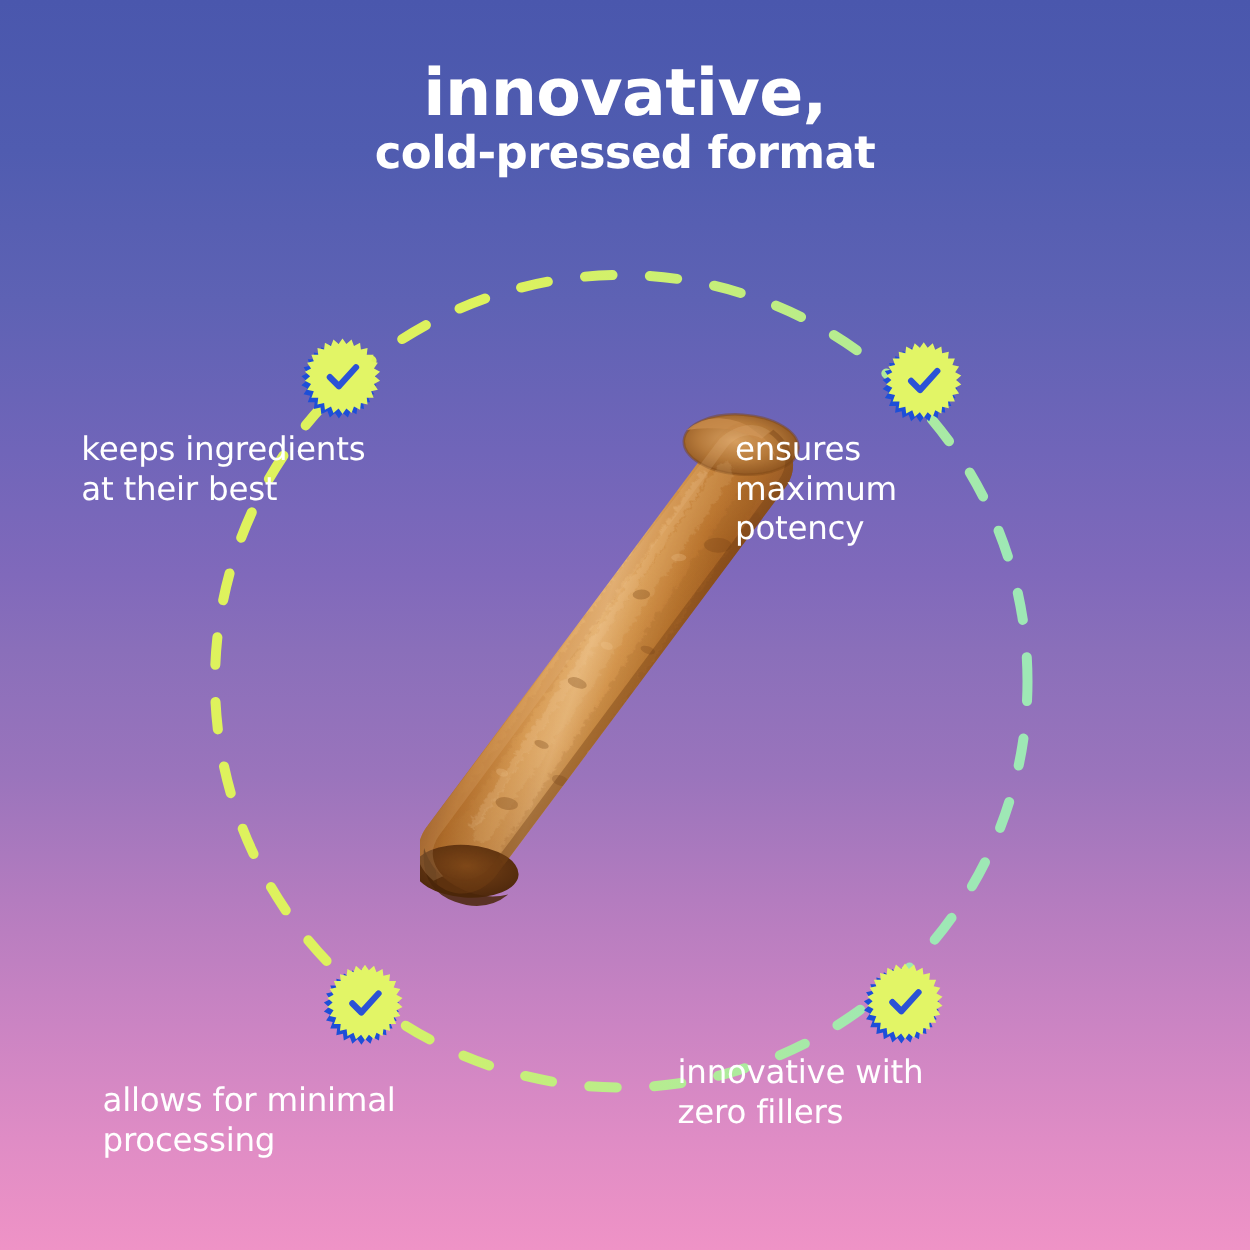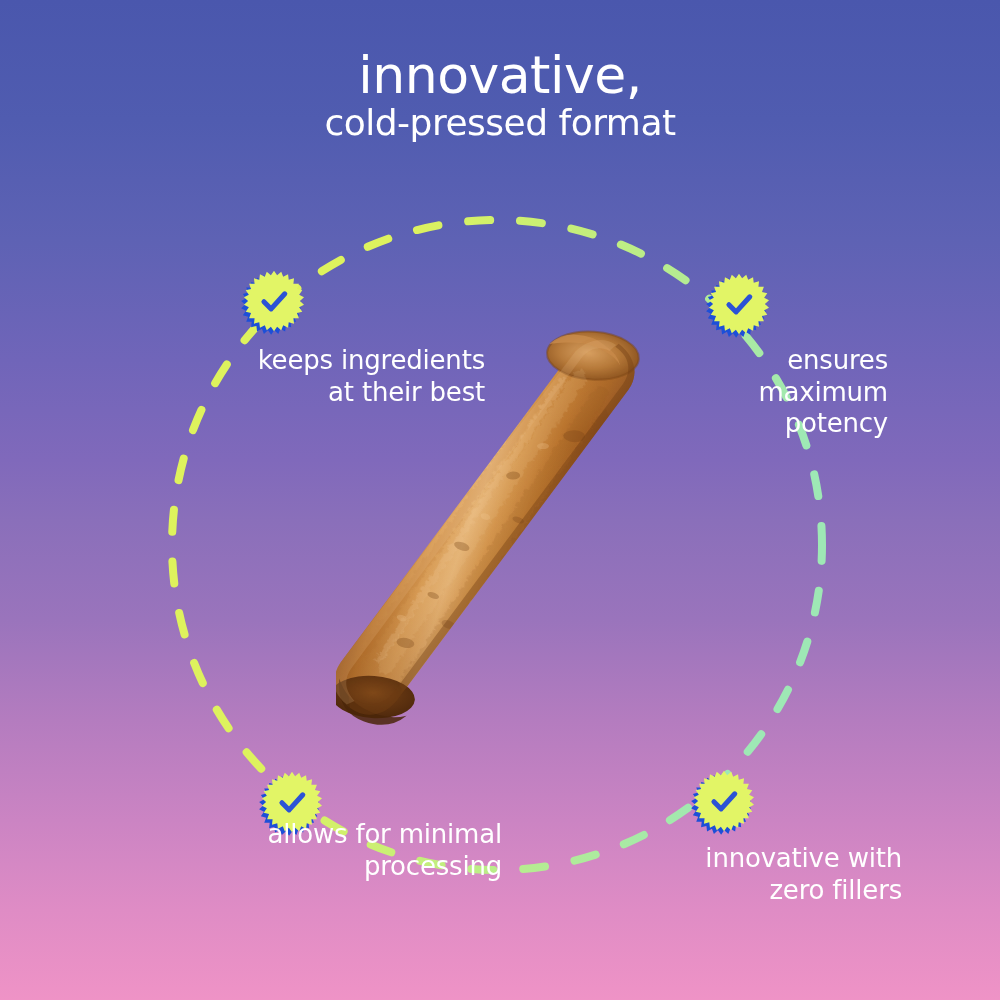--- a/index.html
+++ b/index.html
@@ -32,41 +32,41 @@
 
   
   .title {
     position:absolute;
     left:0; right:0;
     top:48px;
     text-align:center;
     color:#ffffff;
     font-size:52px;
     line-height:1.07;
-    font-weight:400;
+    font-weight:700;
     letter-spacing:-0.5px;
     font-family:"DejaVu Sans", sans-serif;
   }
   .title .l1 { display:block; font-size:52px; }
   .title .l2 { display:block; font-size:36px; }
 
   
   .badge {
     position:absolute;
     width:72px; height:72px;
   }
   .badge svg { display:block; width:72px; height:72px; overflow:visible; }
 
   
   .label {
     position:absolute;
     color:#ffffff;
     font-size:26px;
     line-height:1.22;
-    text-align:right;
+    text-align:left;
     font-family:"DejaVu Sans", sans-serif;
     font-weight:400;
     letter-spacing:-0.2px;
     white-space:pre-line;
   }
 
   
   #product {
     position:absolute;
     left:336px; top:296px;
@@ -223,21 +223,21 @@
     <svg viewBox="0 0 100 100" xmlns="http://www.w3.org/2000/svg" aria-hidden="true">
       <g transform="translate(-4,5)">
         <path class="burst" fill="#1d4fd8" d="M50.00 8.00 L54.34 14.26 L60.05 9.22 L62.77 16.34 L69.52 12.81 L70.45 20.37 L77.85 18.56 L76.95 26.13 L84.57 26.14 L81.88 33.27 L89.27 35.11 L84.95 41.38 L91.69 44.94 L86.00 50.00 L91.69 55.06 L84.95 58.62 L89.27 64.89 L81.88 66.73 L84.57 73.86 L76.95 73.87 L77.85 81.44 L70.45 79.63 L69.52 87.19 L62.77 83.66 L60.05 90.78 L54.34 85.74 L50.00 92.00 L45.66 85.74 L39.95 90.78 L37.23 83.66 L30.48 87.19 L29.55 79.63 L22.15 81.44 L23.05 73.87 L15.43 73.86 L18.12 66.73 L10.73 64.89 L15.05 58.62 L8.31 55.06 L14.00 50.00 L8.31 44.94 L15.05 41.38 L10.73 35.11 L18.12 33.27 L15.43 26.14 L23.05 26.13 L22.15 18.56 L29.55 20.37 L30.48 12.81 L37.23 16.34 L39.95 9.22 L45.66 14.26 Z"></path>
       </g>
       <g>
         <path class="burst" fill="#e2f566" d="M50.00 8.00 L54.34 14.26 L60.05 9.22 L62.77 16.34 L69.52 12.81 L70.45 20.37 L77.85 18.56 L76.95 26.13 L84.57 26.14 L81.88 33.27 L89.27 35.11 L84.95 41.38 L91.69 44.94 L86.00 50.00 L91.69 55.06 L84.95 58.62 L89.27 64.89 L81.88 66.73 L84.57 73.86 L76.95 73.87 L77.85 81.44 L70.45 79.63 L69.52 87.19 L62.77 83.66 L60.05 90.78 L54.34 85.74 L50.00 92.00 L45.66 85.74 L39.95 90.78 L37.23 83.66 L30.48 87.19 L29.55 79.63 L22.15 81.44 L23.05 73.87 L15.43 73.86 L18.12 66.73 L10.73 64.89 L15.05 58.62 L8.31 55.06 L14.00 50.00 L8.31 44.94 L15.05 41.38 L10.73 35.11 L18.12 33.27 L15.43 26.14 L23.05 26.13 L22.15 18.56 L29.55 20.37 L30.48 12.81 L37.23 16.34 L39.95 9.22 L45.66 14.26 Z"></path>
       </g>
       <path d="M36 51 L46 61 L65 40" fill="none" stroke="#2b52d6" stroke-width="7" stroke-linecap="round" stroke-linejoin="round"></path>
     </svg>
   </div>
-  <div class="label" style="left:82px; top:819px; width:420px;">allows for minimal
+  <div class="label" style="left:82px; top:866px; width:420px;">allows for minimal
 processing</div>
 
   <div class="badge" style="left:688px; top:765px;">
     <svg viewBox="0 0 100 100" xmlns="http://www.w3.org/2000/svg" aria-hidden="true">
       <g transform="translate(-4,5)">
         <path class="burst" fill="#1d4fd8" d="M50.00 8.00 L54.34 14.26 L60.05 9.22 L62.77 16.34 L69.52 12.81 L70.45 20.37 L77.85 18.56 L76.95 26.13 L84.57 26.14 L81.88 33.27 L89.27 35.11 L84.95 41.38 L91.69 44.94 L86.00 50.00 L91.69 55.06 L84.95 58.62 L89.27 64.89 L81.88 66.73 L84.57 73.86 L76.95 73.87 L77.85 81.44 L70.45 79.63 L69.52 87.19 L62.77 83.66 L60.05 90.78 L54.34 85.74 L50.00 92.00 L45.66 85.74 L39.95 90.78 L37.23 83.66 L30.48 87.19 L29.55 79.63 L22.15 81.44 L23.05 73.87 L15.43 73.86 L18.12 66.73 L10.73 64.89 L15.05 58.62 L8.31 55.06 L14.00 50.00 L8.31 44.94 L15.05 41.38 L10.73 35.11 L18.12 33.27 L15.43 26.14 L23.05 26.13 L22.15 18.56 L29.55 20.37 L30.48 12.81 L37.23 16.34 L39.95 9.22 L45.66 14.26 Z"></path>
       </g>
       <g>
         <path class="burst" fill="#e2f566" d="M50.00 8.00 L54.34 14.26 L60.05 9.22 L62.77 16.34 L69.52 12.81 L70.45 20.37 L77.85 18.56 L76.95 26.13 L84.57 26.14 L81.88 33.27 L89.27 35.11 L84.95 41.38 L91.69 44.94 L86.00 50.00 L91.69 55.06 L84.95 58.62 L89.27 64.89 L81.88 66.73 L84.57 73.86 L76.95 73.87 L77.85 81.44 L70.45 79.63 L69.52 87.19 L62.77 83.66 L60.05 90.78 L54.34 85.74 L50.00 92.00 L45.66 85.74 L39.95 90.78 L37.23 83.66 L30.48 87.19 L29.55 79.63 L22.15 81.44 L23.05 73.87 L15.43 73.86 L18.12 66.73 L10.73 64.89 L15.05 58.62 L8.31 55.06 L14.00 50.00 L8.31 44.94 L15.05 41.38 L10.73 35.11 L18.12 33.27 L15.43 26.14 L23.05 26.13 L22.15 18.56 L29.55 20.37 L30.48 12.81 L37.23 16.34 L39.95 9.22 L45.66 14.26 Z"></path>
       </g>

